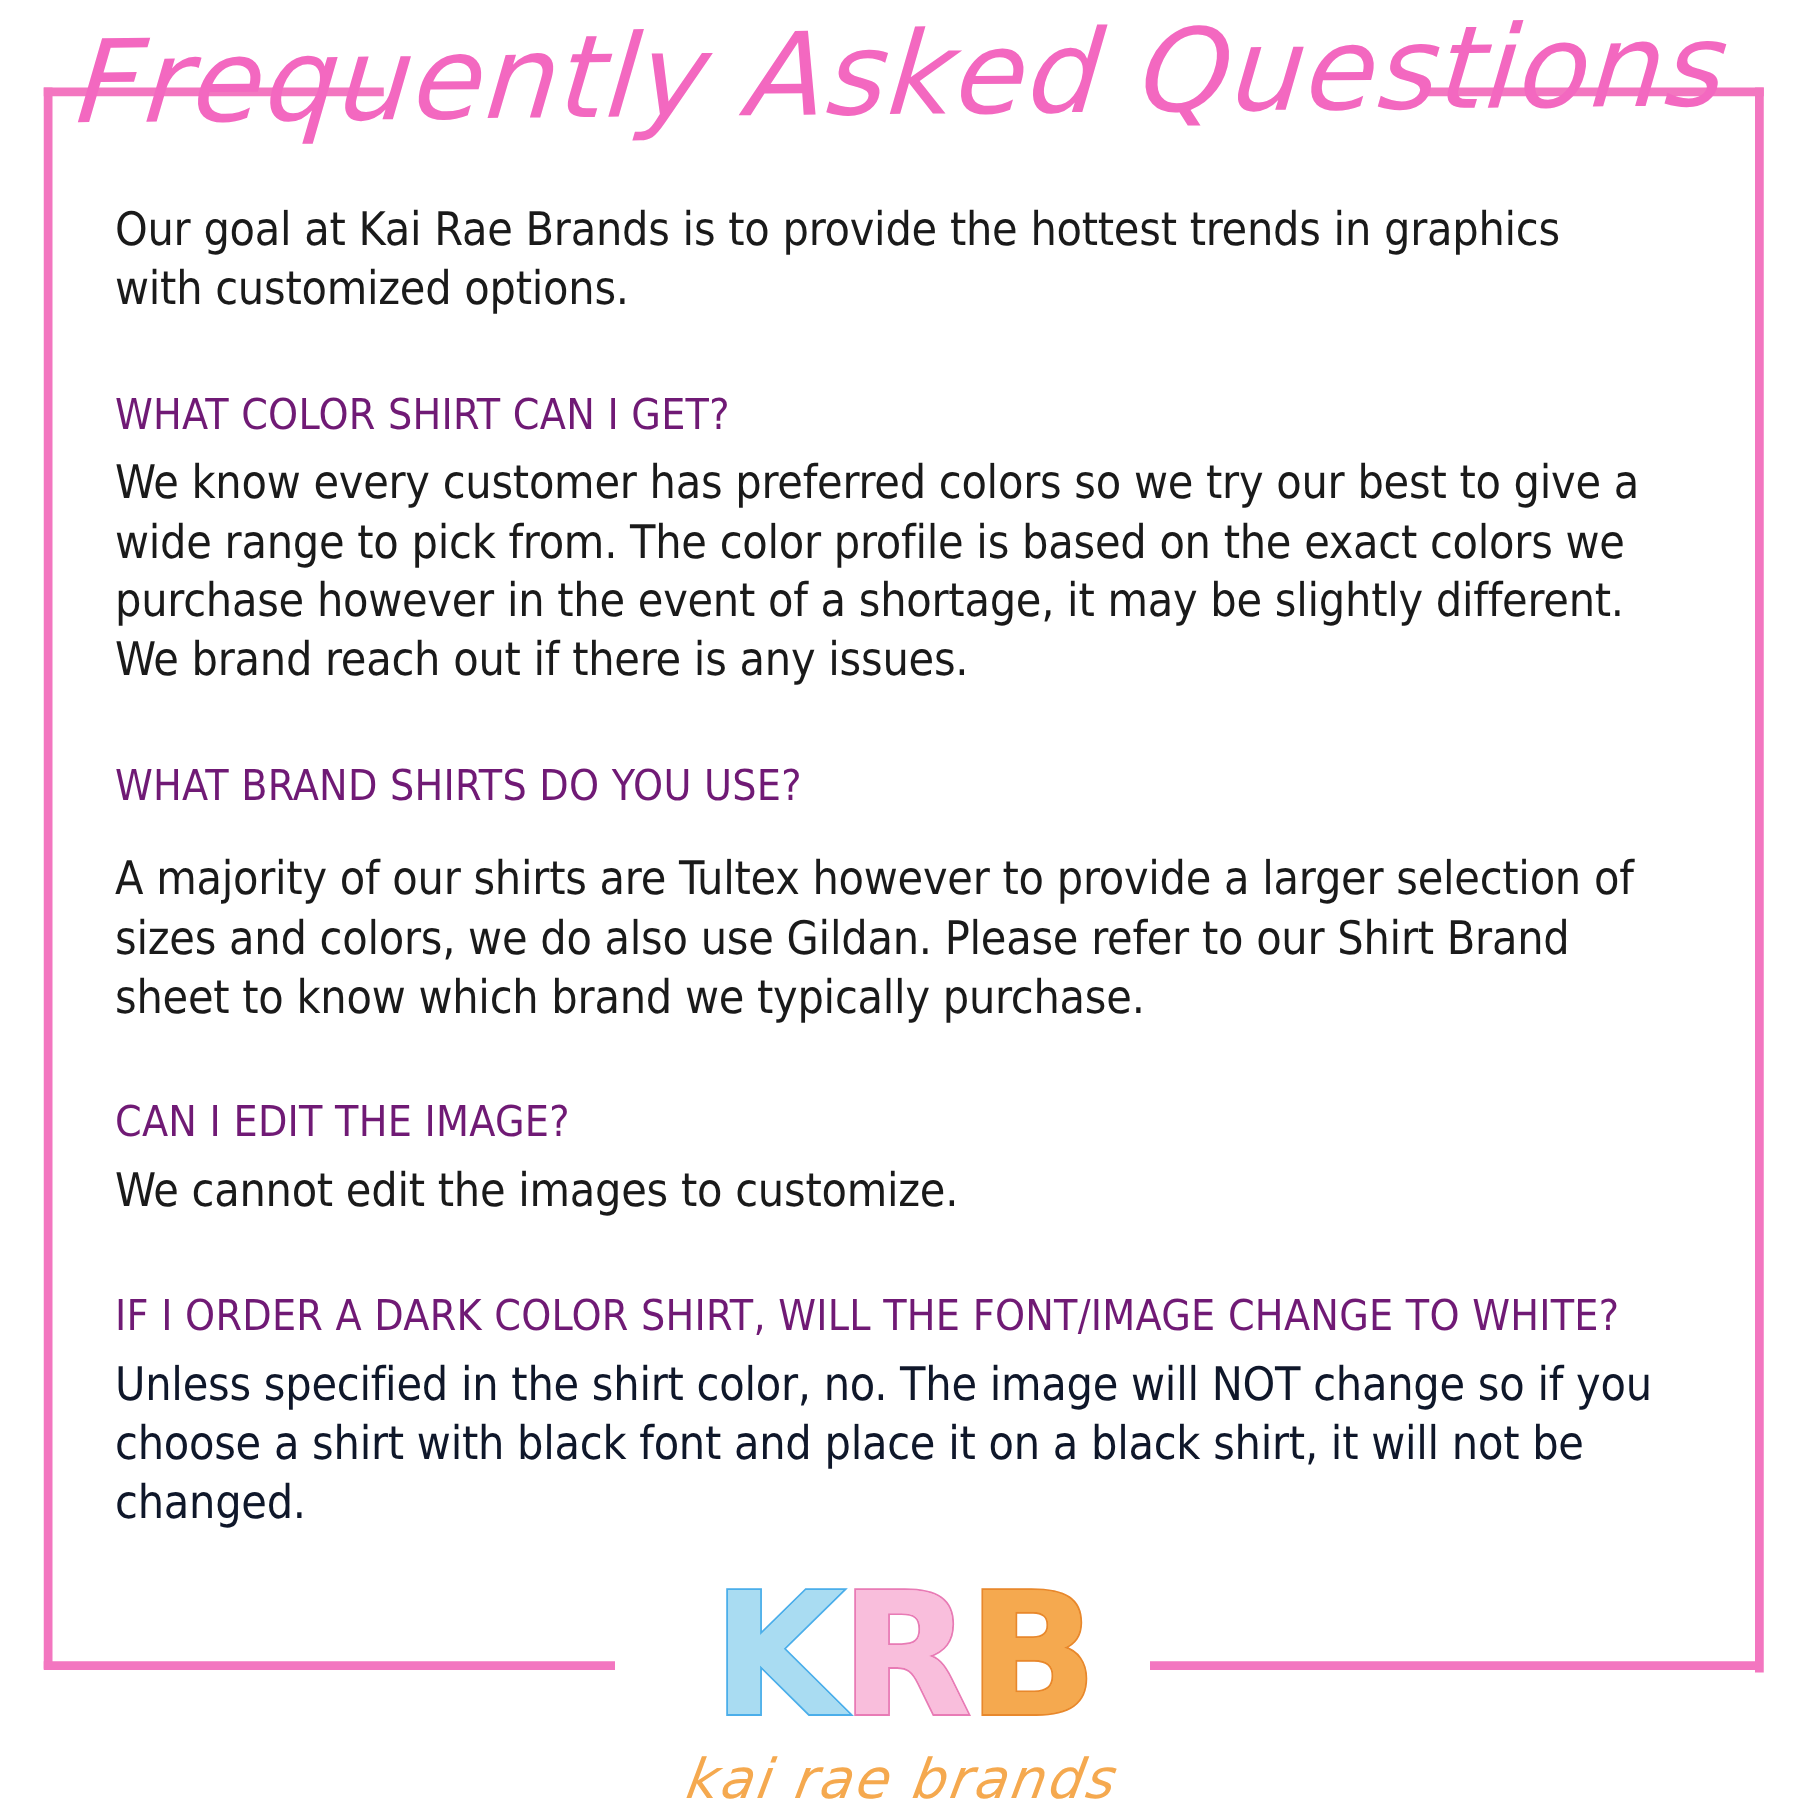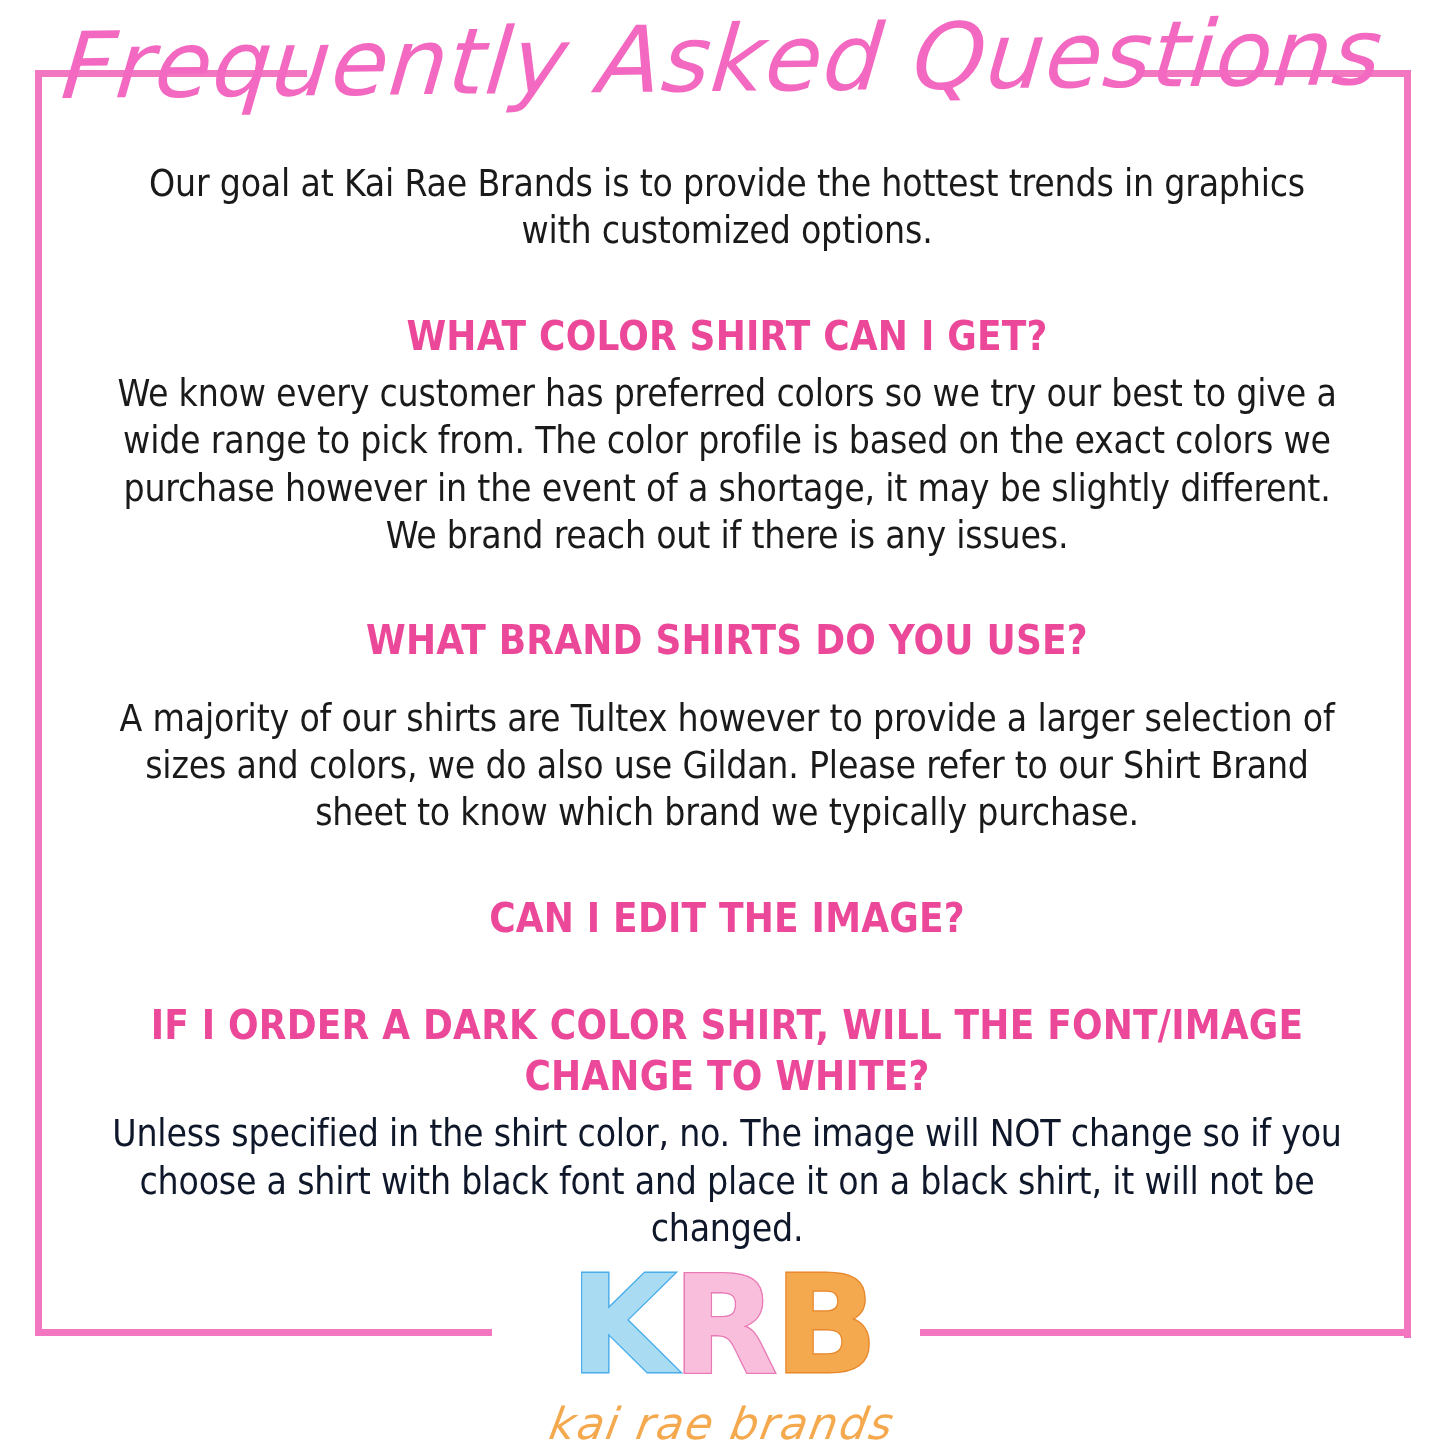--- a/index.html
+++ b/index.html
@@ -47,44 +47,44 @@
     font-weight: 400;
     letter-spacing: 1px;
     line-height: 1.05;
     transform: skewX(-6deg) rotate(-0.6deg);
     white-space: nowrap;
   }
 
   
   #content {
     position: absolute;
-    left: 112px;
+    left: 92px;
     top: 160px;
     width: 1230px;
-    text-align: center;
+    text-align: left;
   }
 
   .intro,
   .qa-answer {
     color: #1a1a1a;
     font-family: "DejaVu Sans Condensed", "Liberation Sans Narrow", "Liberation Sans", sans-serif;
     font-size: 37px;
     font-weight: 300;
     line-height: 1.28;
     letter-spacing: -0.2px;
     margin: 0;
   }
 
   .qa-block { margin-top: 56px; }
 
   .qa-question {
-    color: #ec4899;
+    color: #701a75;
     font-family: "DejaVu Sans Condensed", "Liberation Sans Narrow", "Liberation Sans", sans-serif;
-    font-size: 40px;
-    font-weight: 700;
+    font-size: 34px;
+    font-weight: 400;
     letter-spacing: 0.2px;
     line-height: 1.28;
     margin: 0 0 8px 0;
     text-transform: uppercase;
   }
 
   
   #logo {
     position: absolute;
     left: 0;
@@ -137,20 +137,21 @@
       <p class="qa-answer" style="color: rgb(26, 26, 26);">We know every customer has preferred colors so we try our best to give a wide range to pick from. The color profile is based on the exact colors we purchase however in the event of a shortage, it may be slightly different. We brand reach out if there is any issues.</p>
     </div>
 
     <div class="qa-block">
       <h2 class="qa-question">WHAT BRAND SHIRTS DO YOU USE?</h2>
       <p class="qa-answer" style="color: rgb(26, 26, 26); margin-top: 28px;">A majority of our shirts are Tultex however to provide a larger selection of sizes and colors, we do also use Gildan. Please refer to our Shirt Brand sheet to know which brand we typically purchase.</p>
     </div>
 
     <div class="qa-block">
       <h2 class="qa-question">CAN I EDIT THE IMAGE?</h2>
+      <p class="qa-answer" style="color: rgb(26, 26, 26);">We cannot edit the images to customize.</p>
     </div>
 
     <div class="qa-block">
       <h2 class="qa-question">IF I ORDER A DARK COLOR SHIRT, WILL THE FONT/IMAGE CHANGE TO WHITE?</h2>
       <p class="qa-answer" style="color: #0f172a;">Unless specified in the shirt color, no. The image will NOT change so if you choose a shirt with black font and place it on a black shirt, it will not be changed.</p>
     </div>
 
   </div>
 
   <div id="logo">

